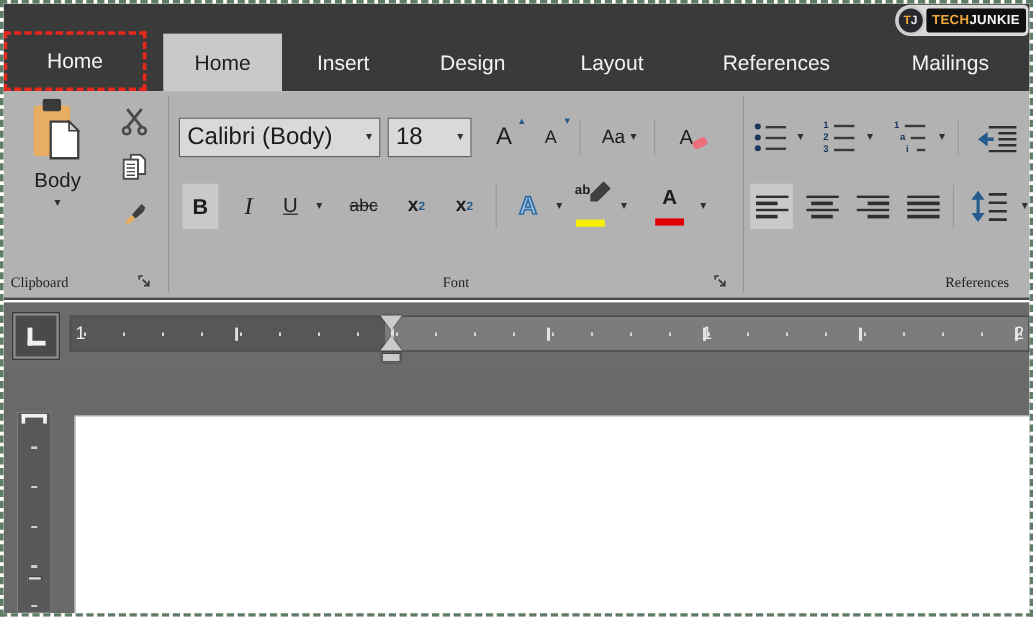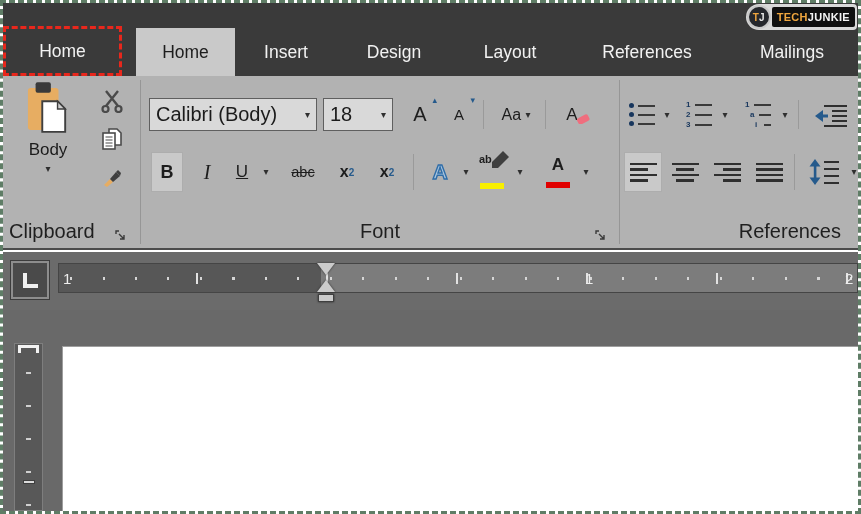--- a/index.html
+++ b/index.html
@@ -28,21 +28,21 @@
   .logo-brand .tech { color:#f0a63e; } .logo-brand .junkie { color:#f5f5f5; }
 
   
   .ribbon { position:absolute; left:0; top:73px; width:855px; height:174px; background:#b2b2b2;
             border-bottom:2px solid #4c4c4c; display:flex; }
   .group { position:relative; height:100%; }
   .group-clipboard { width:137px; }
   .group-font { width:478px; }
   .group-paragraph { flex:1; }
   .gsep { width:1px; background:#969696; margin:4px 0; }
-  .group-label { position:absolute; bottom:5px; font-size:20px; color:#1f1f1f; }
+  .group-label { position:absolute; bottom:5px; font-size:12px; color:#1f1f1f;font-family:Liberation Serif, serif; }
   .launcher { position:absolute; bottom:8px; width:12px; height:12px; cursor:pointer; }
 
   .icon-btn { position:absolute; display:flex; align-items:center; justify-content:center; cursor:pointer; color:#1d1d1d; }
   .caret { font-size:10px; color:#2f2f2f; line-height:1; }
   .blue { color:#255a8c; }
   .active-btn { background:#c9c9c9; border:1px solid #adadad; }
 
   
   .paste-btn { position:absolute; left:4px; top:6px; width:82px; text-align:center; cursor:pointer; }
   .paste-label { font-size:17px; color:#1c1c1c; margin-top:2px; }

